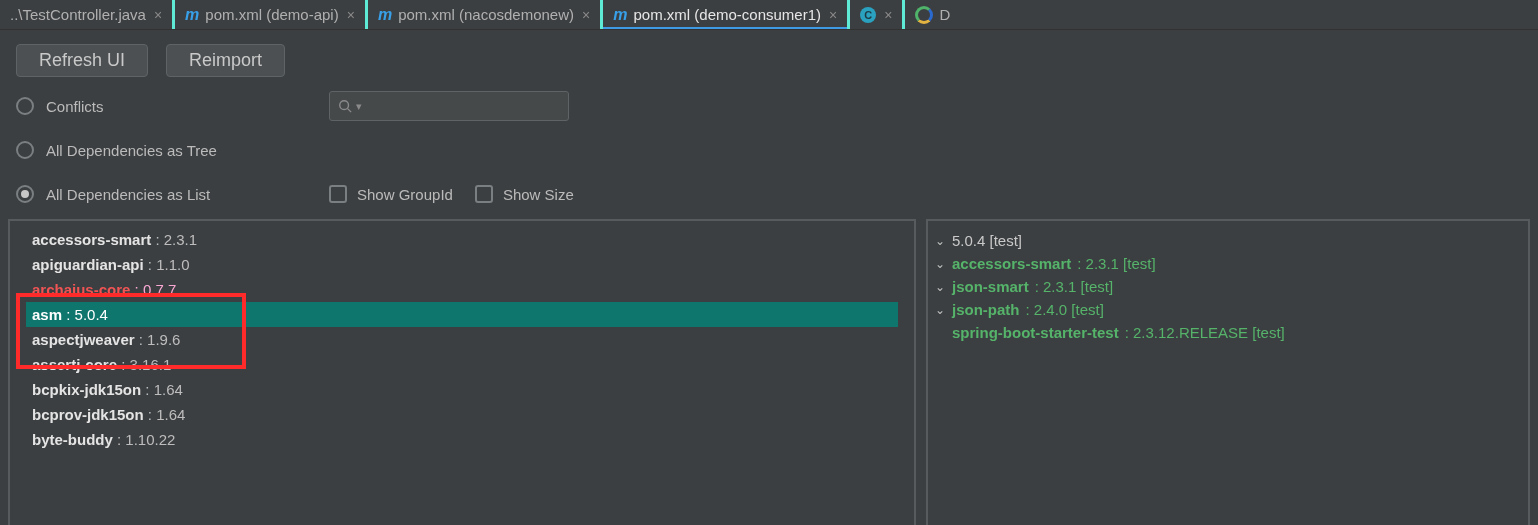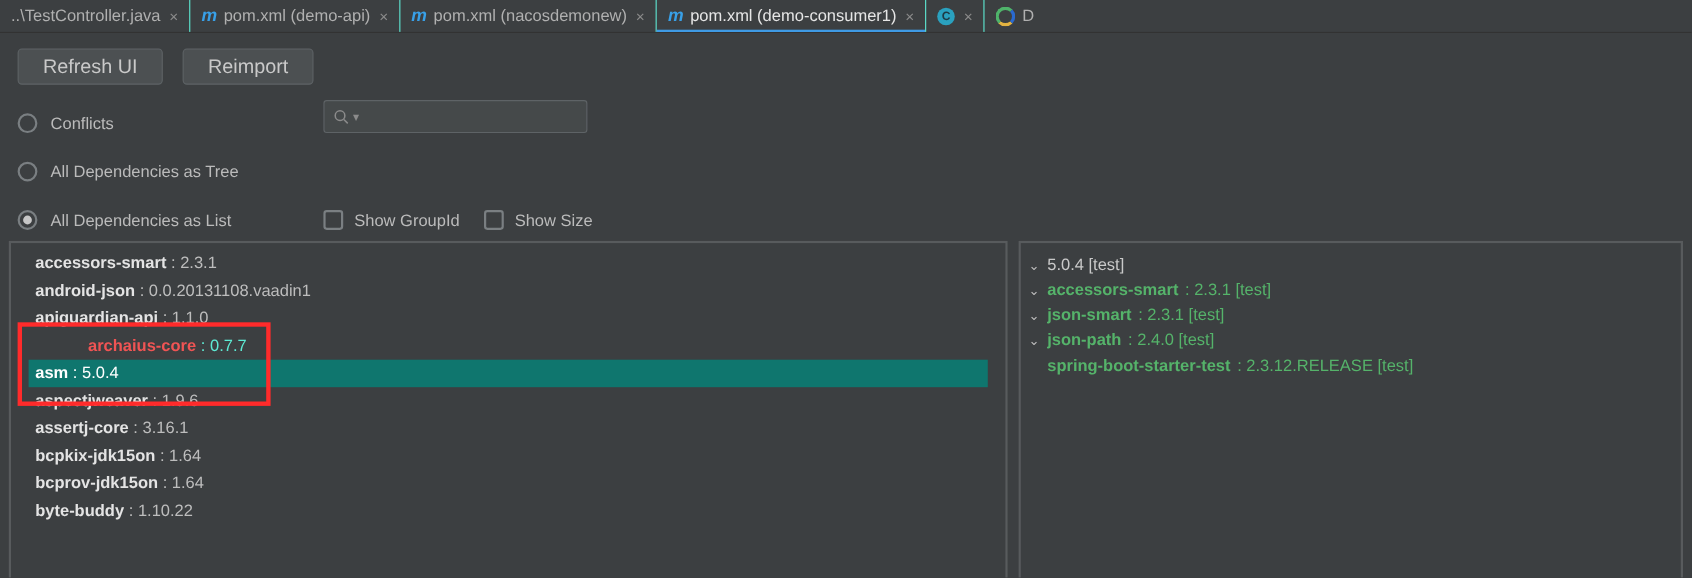--- a/index.html
+++ b/index.html
@@ -21,21 +21,21 @@
     background: #3c3f41;
     border-bottom: 1px solid #323232;
     overflow: hidden;
   }
   .tab {
     display: flex;
     align-items: center;
     gap: 6px;
     padding: 0 10px;
     color: #b0b0b0;
-    border-right: 1px solid #5eead4;
+    border-right: 3px solid #5eead4;
     cursor: pointer;
     white-space: nowrap;
     position: relative;
   }
   .tab.active {
     color: #e6e6e6;
   }
   .tab.active::after {
     content: "";
     position: absolute;
@@ -89,22 +89,23 @@
     border: 1px solid #5e6366;
     color: #c9c9c9;
     padding: 5px 22px;
     border-radius: 4px;
     font-size: 18px;
     cursor: pointer;
   }
 
   .opt-row {
     display: flex;
-    align-items: flex-end;
+    align-items: center;
     min-height: 30px;
+    gap: 35px;
   }
   .opt-left {
     display: flex;
     align-items: center;
     gap: 12px;
     width: 278px;
   }
   .radio {
     width: 18px; height: 18px;
     border: 2px solid #7a7f82;
@@ -166,23 +167,23 @@
 
   .dep-list {
     padding: 6px 16px;
   }
   .dep-item {
     padding: 4px 6px;
     color: #c9c9c9;
     white-space: nowrap;
   }
   .dep-item .name { font-weight: 700; color: #e4e4e4; }
-  .dep-item .name.red { color: #f05454; margin-left: 48px; }
+  .dep-item .name.red { color: #f05454; }
   .dep-item .ver  { color: #bdbdbd; }
-  .dep-item .ver.red { color: #5eead4; }
+  .dep-item .ver.red { color: #f9a8d4; }
   .dep-item.selected {
     background: #0f766e;
     color: #ffffff;
   }
   .dep-item.selected .name,
   .dep-item.selected .ver { color: #ffffff; }
 
   .redbox {
     position: absolute;
     border: 4px solid #ff2b2b;
@@ -294,21 +295,20 @@
       </div>
     </div>
   </div>
 </div>
 
 <div class="split">
 
   <div class="pane pane-left">
     <div class="dep-list" id="dep-list">
         <div class="dep-item"><span class="name">accessors-smart</span><span class="ver"> : 2.3.1</span></div>
-        <div class="dep-item"><span class="name">android-json</span><span class="ver"> : 0.0.20131108.vaadin1</span></div>
         <div class="dep-item"><span class="name">apiguardian-api</span><span class="ver"> : 1.1.0</span></div>
         <div class="dep-item"><span class="name red">archaius-core</span><span class="ver red"> : 0.7.7</span></div>
         <div class="dep-item selected"><span class="name">asm</span><span class="ver"> : 5.0.4</span></div>
         <div class="dep-item"><span class="name">aspectjweaver</span><span class="ver"> : 1.9.6</span></div>
         <div class="dep-item"><span class="name">assertj-core</span><span class="ver"> : 3.16.1</span></div>
         <div class="dep-item"><span class="name">bcpkix-jdk15on</span><span class="ver"> : 1.64</span></div>
         <div class="dep-item"><span class="name">bcprov-jdk15on</span><span class="ver"> : 1.64</span></div>
         <div class="dep-item"><span class="name">byte-buddy</span><span class="ver"> : 1.10.22</span></div>
       </div>
 

